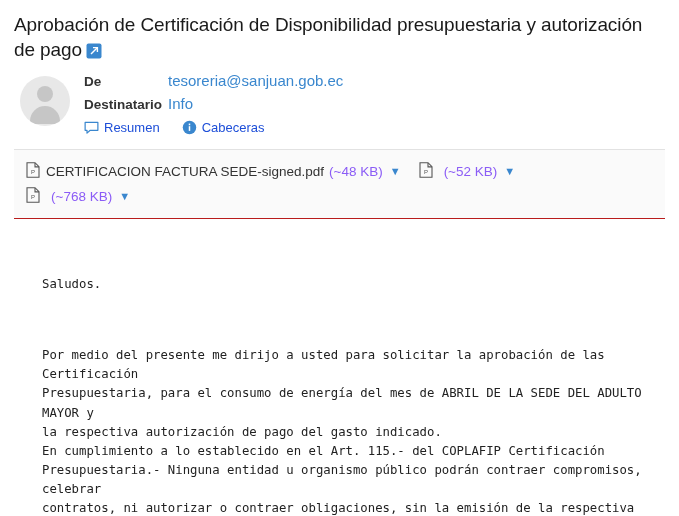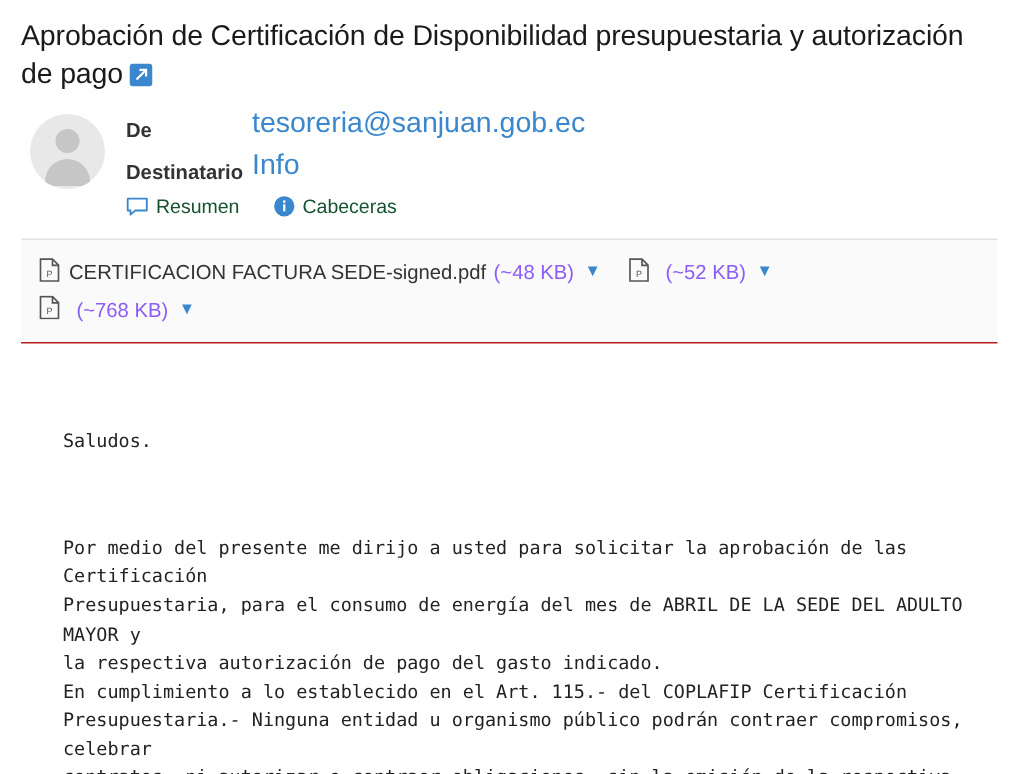--- a/index.html
+++ b/index.html
@@ -81,38 +81,38 @@
   }
   .field-label {
     width: 84px;
     flex: 0 0 84px;
     font-weight: bold;
     color: #333333;
     font-size: 13.5px;
   }
   .field-value {
     color: #333333;
-    font-size: 19px;
+    font-size: 15px;
   }
   .field-value.link {
     color: #3a87ce;
     cursor: pointer;
   }
 
   .actions-row {
     display: flex;
     align-items: center;
     margin-top: 8px;
     margin-bottom: 2px;
     font-size: 13px;
   }
   .action {
     display: flex;
     align-items: center;
-    color: #14532d;
+    color: #1d4ed8;
     margin-right: 22px;
     cursor: pointer;
   }
   .action svg { display: block; margin-right: 5px; }
   .action span { font-size: 13px; }
 
   .attachments {
     margin: 12px 0 0 0;
     border-top: 1px solid #e2e2e2;
     border-bottom: 1px solid #b91c1c;

